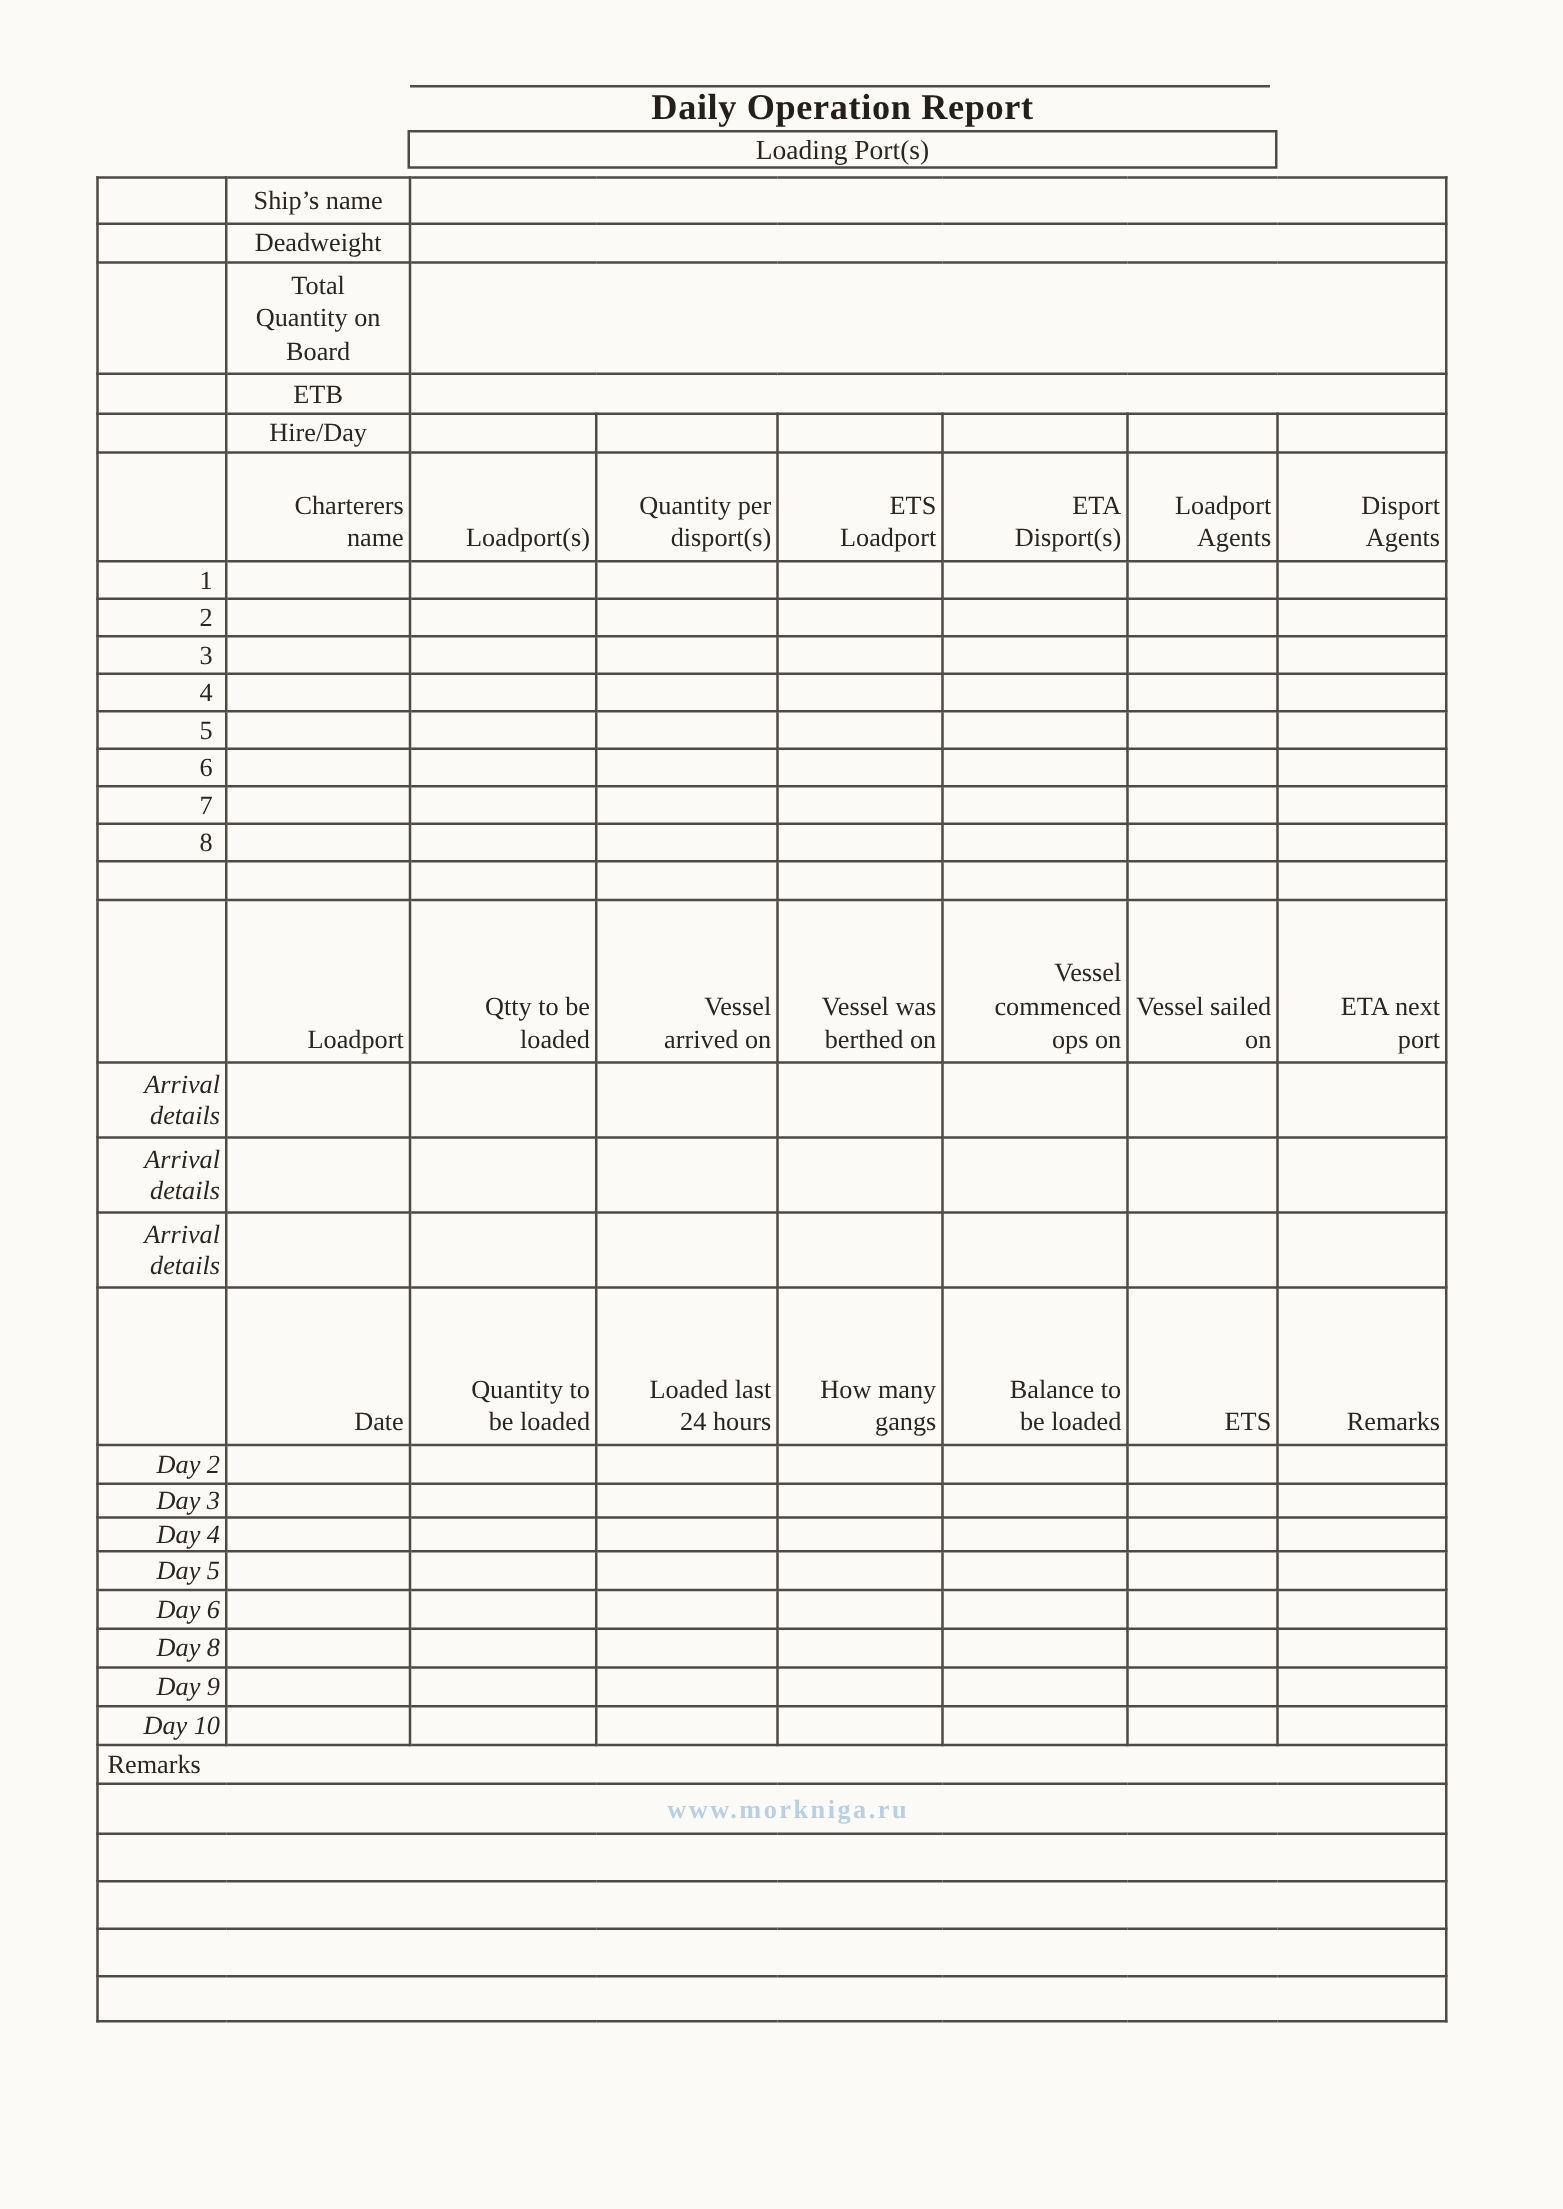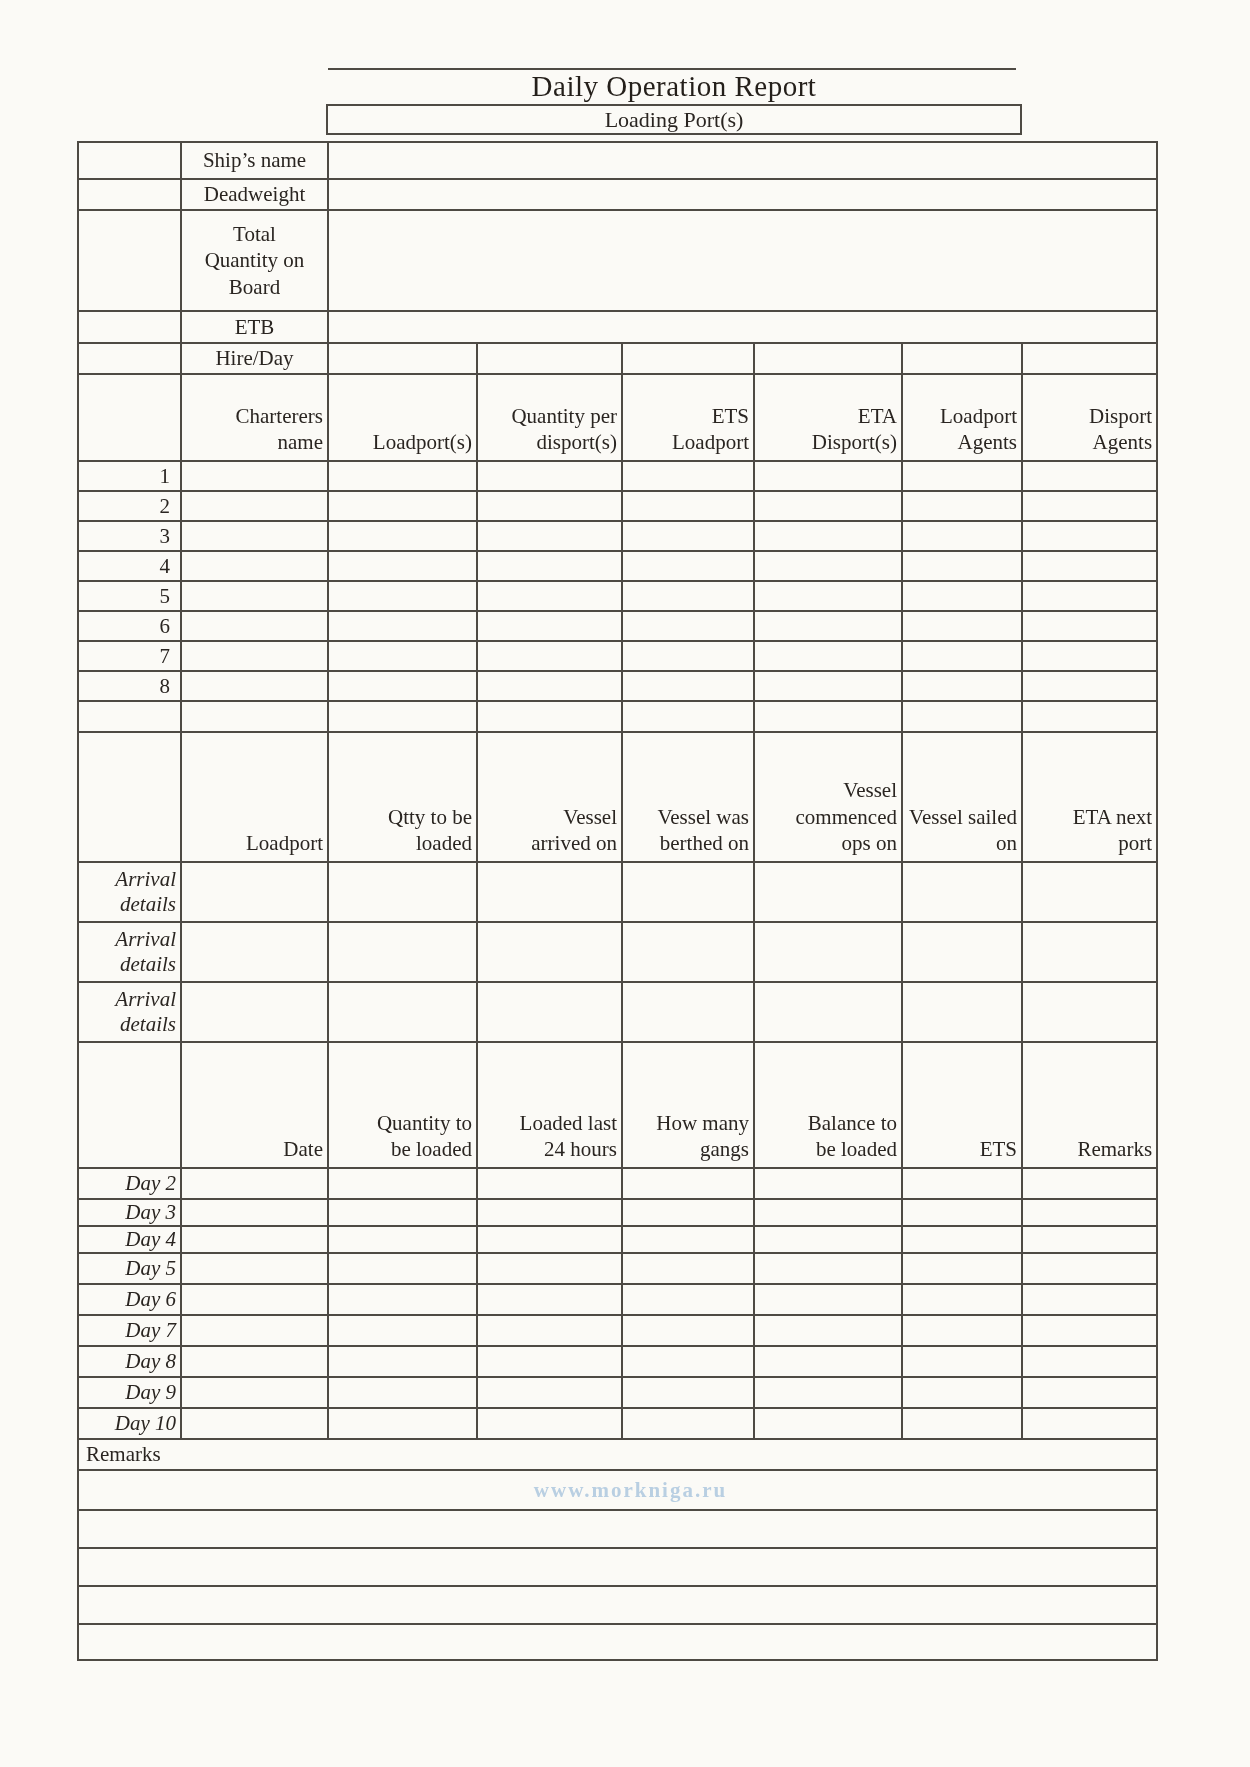--- a/index.html
+++ b/index.html
@@ -16,21 +16,21 @@
     font-family:"Liberation Serif","DejaVu Serif",serif;
     color:var(--ink);
     position:relative;
   }
   .title-rule{
     position:absolute;left:328px;top:68px;width:688px;height:0;
     border-top:2px solid var(--line);
   }
   .page-title{
     position:absolute;left:326px;top:70px;width:696px;
-    text-align:center;font-size:29px;font-weight:normal;color:#241f1a;
+    text-align:center;font-size:29px;font-weight:bold;color:#241f1a;
     letter-spacing:0.5px;
   }
   .loading-box{
     position:absolute;left:326px;top:104px;width:696px;height:31px;
     border:2px solid var(--line);
     display:flex;align-items:center;justify-content:center;
     font-size:22px;
   }
   table.report{
     position:absolute;left:77px;top:141px;
@@ -76,21 +76,21 @@
       <tr style="height:37px">
     <td></td>
     <td class="lab"><span class="w">Ship’s name</span></td>
     <td colspan="6"></td>
   </tr>
   <tr style="height:31px">
     <td></td>
     <td class="lab"><span class="w">Deadweight</span></td>
     <td colspan="6"></td>
   </tr>
-  <tr style="height:101px">
+  <tr style="height:89px">
     <td></td>
     <td class="lab"><span class="w">Total Quantity on Board</span></td>
     <td colspan="6"></td>
   </tr>
   <tr style="height:32px">
     <td></td>
     <td class="lab"><span class="w">ETB</span></td>
     <td colspan="6"></td>
   </tr>
   <tr style="height:31px">
@@ -304,30 +304,20 @@
     <td class="rowlab">Day 6</td>
     <td></td>
         <td></td>
         <td></td>
         <td></td>
         <td></td>
         <td></td>
         <td></td>
   </tr>
   <tr style="height:31px">
-    <td class="rowlab">Day 7</td>
-    <td></td>
-        <td></td>
-        <td></td>
-        <td></td>
-        <td></td>
-        <td></td>
-        <td></td>
-  </tr>
-  <tr style="height:31px">
     <td class="rowlab">Day 8</td>
     <td></td>
         <td></td>
         <td></td>
         <td></td>
         <td></td>
         <td></td>
         <td></td>
   </tr>
   <tr style="height:31px">

